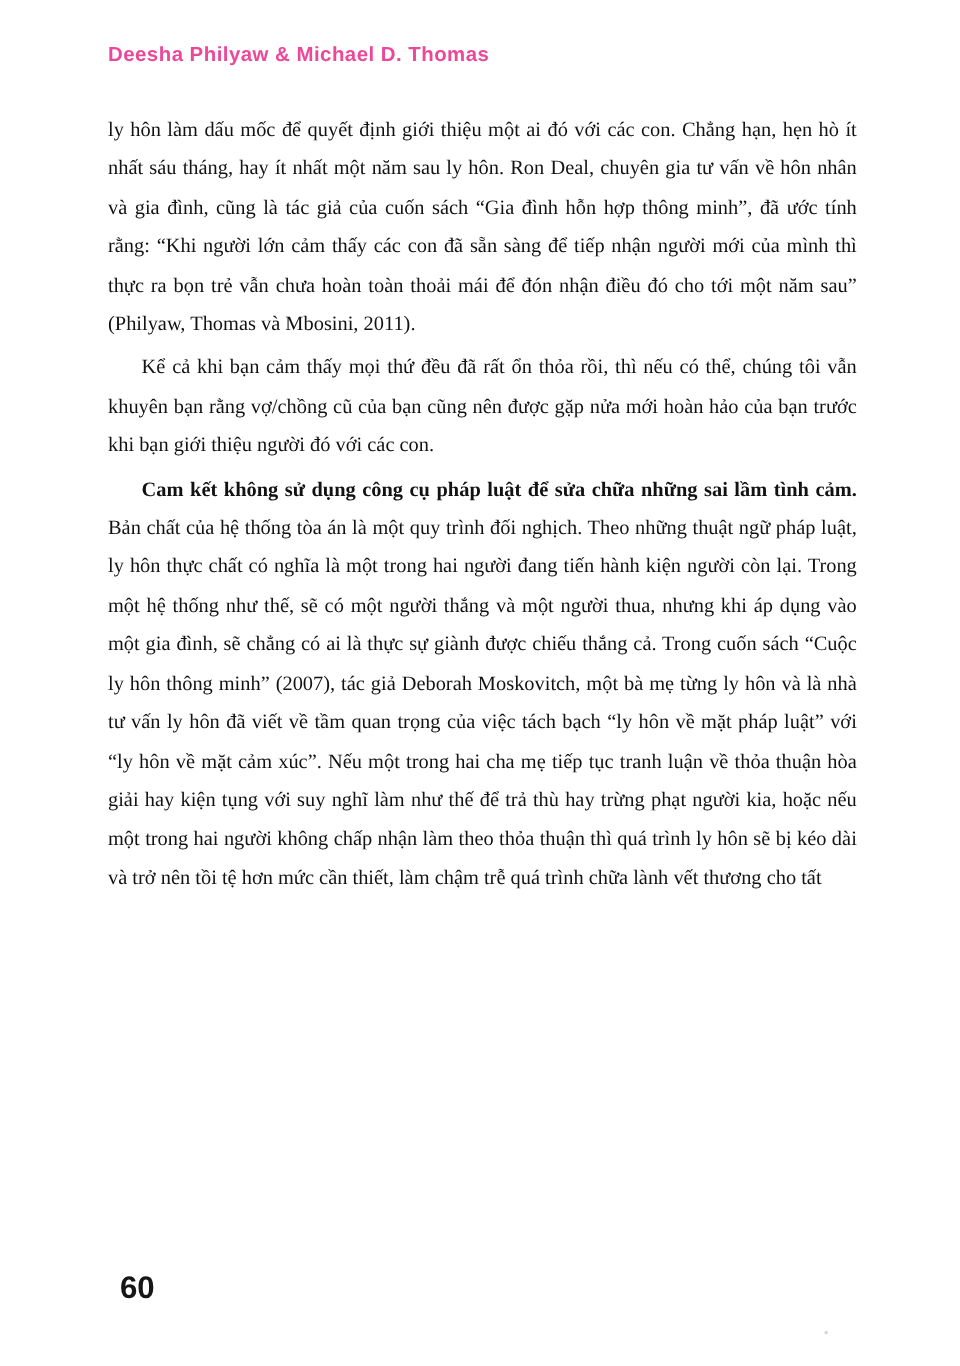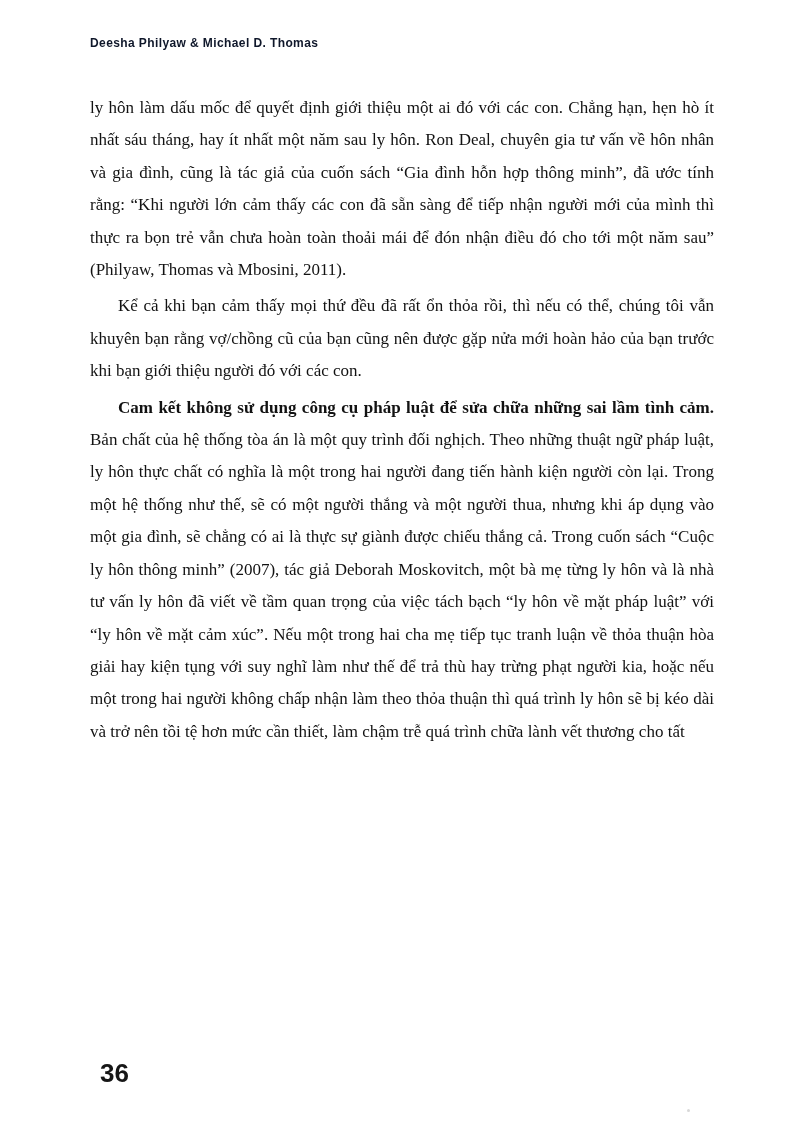--- a/index.html
+++ b/index.html
@@ -18,24 +18,24 @@
   .page {
     position: absolute;
     inset: 0;
     background: #ffffff;
   }
   .running-head {
     position: absolute;
     top: 36px;
     left: 90px;
     font-family: "Liberation Sans", sans-serif;
-    font-size: 12px;
+    font-size: 17px;
     font-weight: 600;
     letter-spacing: 0.4px;
-    color: #0f172a;
+    color: #ec4899;
   }
   .text-block {
     position: absolute;
     top: 92px;
     left: 90px;
     width: 624px;
     font-size: 17px;
     line-height: 32.4px;
     text-align: justify;
     text-justify: inter-word;
@@ -72,17 +72,17 @@
   <div class="running-head">Deesha Philyaw &amp; Michael D. Thomas</div>
 
   <div class="text-block">
     <p><span>ly hôn làm dấu mốc để quyết định giới thiệu một ai đó với các con. Chẳng hạn, hẹn hò ít nhất sáu tháng, hay ít nhất một năm sau ly hôn. Ron Deal, chuyên gia tư vấn về hôn nhân và gia đình, cũng là tác giả của cuốn sách “Gia đình hỗn hợp thông minh”, đã ước tính rằng: “Khi người lớn cảm thấy các con đã sẵn sàng để tiếp nhận người mới của mình thì thực ra bọn trẻ vẫn chưa hoàn toàn thoải mái để đón nhận điều đó cho tới một năm sau” (Philyaw, Thomas và Mbosini, 2011).</span></p>
 
     <p class="indent"><span>Kể cả khi bạn cảm thấy mọi thứ đều đã rất ổn thỏa rồi, thì nếu có thể, chúng tôi vẫn khuyên bạn rằng vợ/chồng cũ của bạn cũng nên được gặp nửa mới hoàn hảo của bạn trước khi bạn giới thiệu người đó với các con.</span></p>
 
     <p class="indent"><b>Cam kết không sử dụng công cụ pháp luật để sửa chữa những sai lầm tình cảm.</b><span> Bản chất của hệ thống tòa án là một quy trình đối nghịch. Theo những thuật ngữ pháp luật, ly hôn thực chất có nghĩa là một trong hai người đang tiến hành kiện người còn lại. Trong một hệ thống như thế, sẽ có một người thắng và một người thua, nhưng khi áp dụng vào một gia đình, sẽ chẳng có ai là thực sự giành được chiếu thắng cả. Trong cuốn sách “Cuộc ly hôn thông minh” (2007), tác giả Deborah Moskovitch, một bà mẹ từng ly hôn và là nhà tư vấn ly hôn đã viết về tầm quan trọng của việc tách bạch “ly hôn về mặt pháp luật” với “ly hôn về mặt cảm xúc”. Nếu một trong hai cha mẹ tiếp tục tranh luận về thỏa thuận hòa giải hay kiện tụng với suy nghĩ làm như thế để trả thù hay trừng phạt người kia, hoặc nếu một trong hai người không chấp nhận làm theo thỏa thuận thì quá trình ly hôn sẽ bị kéo dài và trở nên tồi tệ hơn mức cần thiết, làm chậm trễ quá trình chữa lành vết thương cho tất</span></p>
   </div>
 
-  <div class="page-number">36</div>
+  <div class="page-number">60</div>
 
   <div class="scan-speck"></div>
 
 </div>
 
 </body></html>

